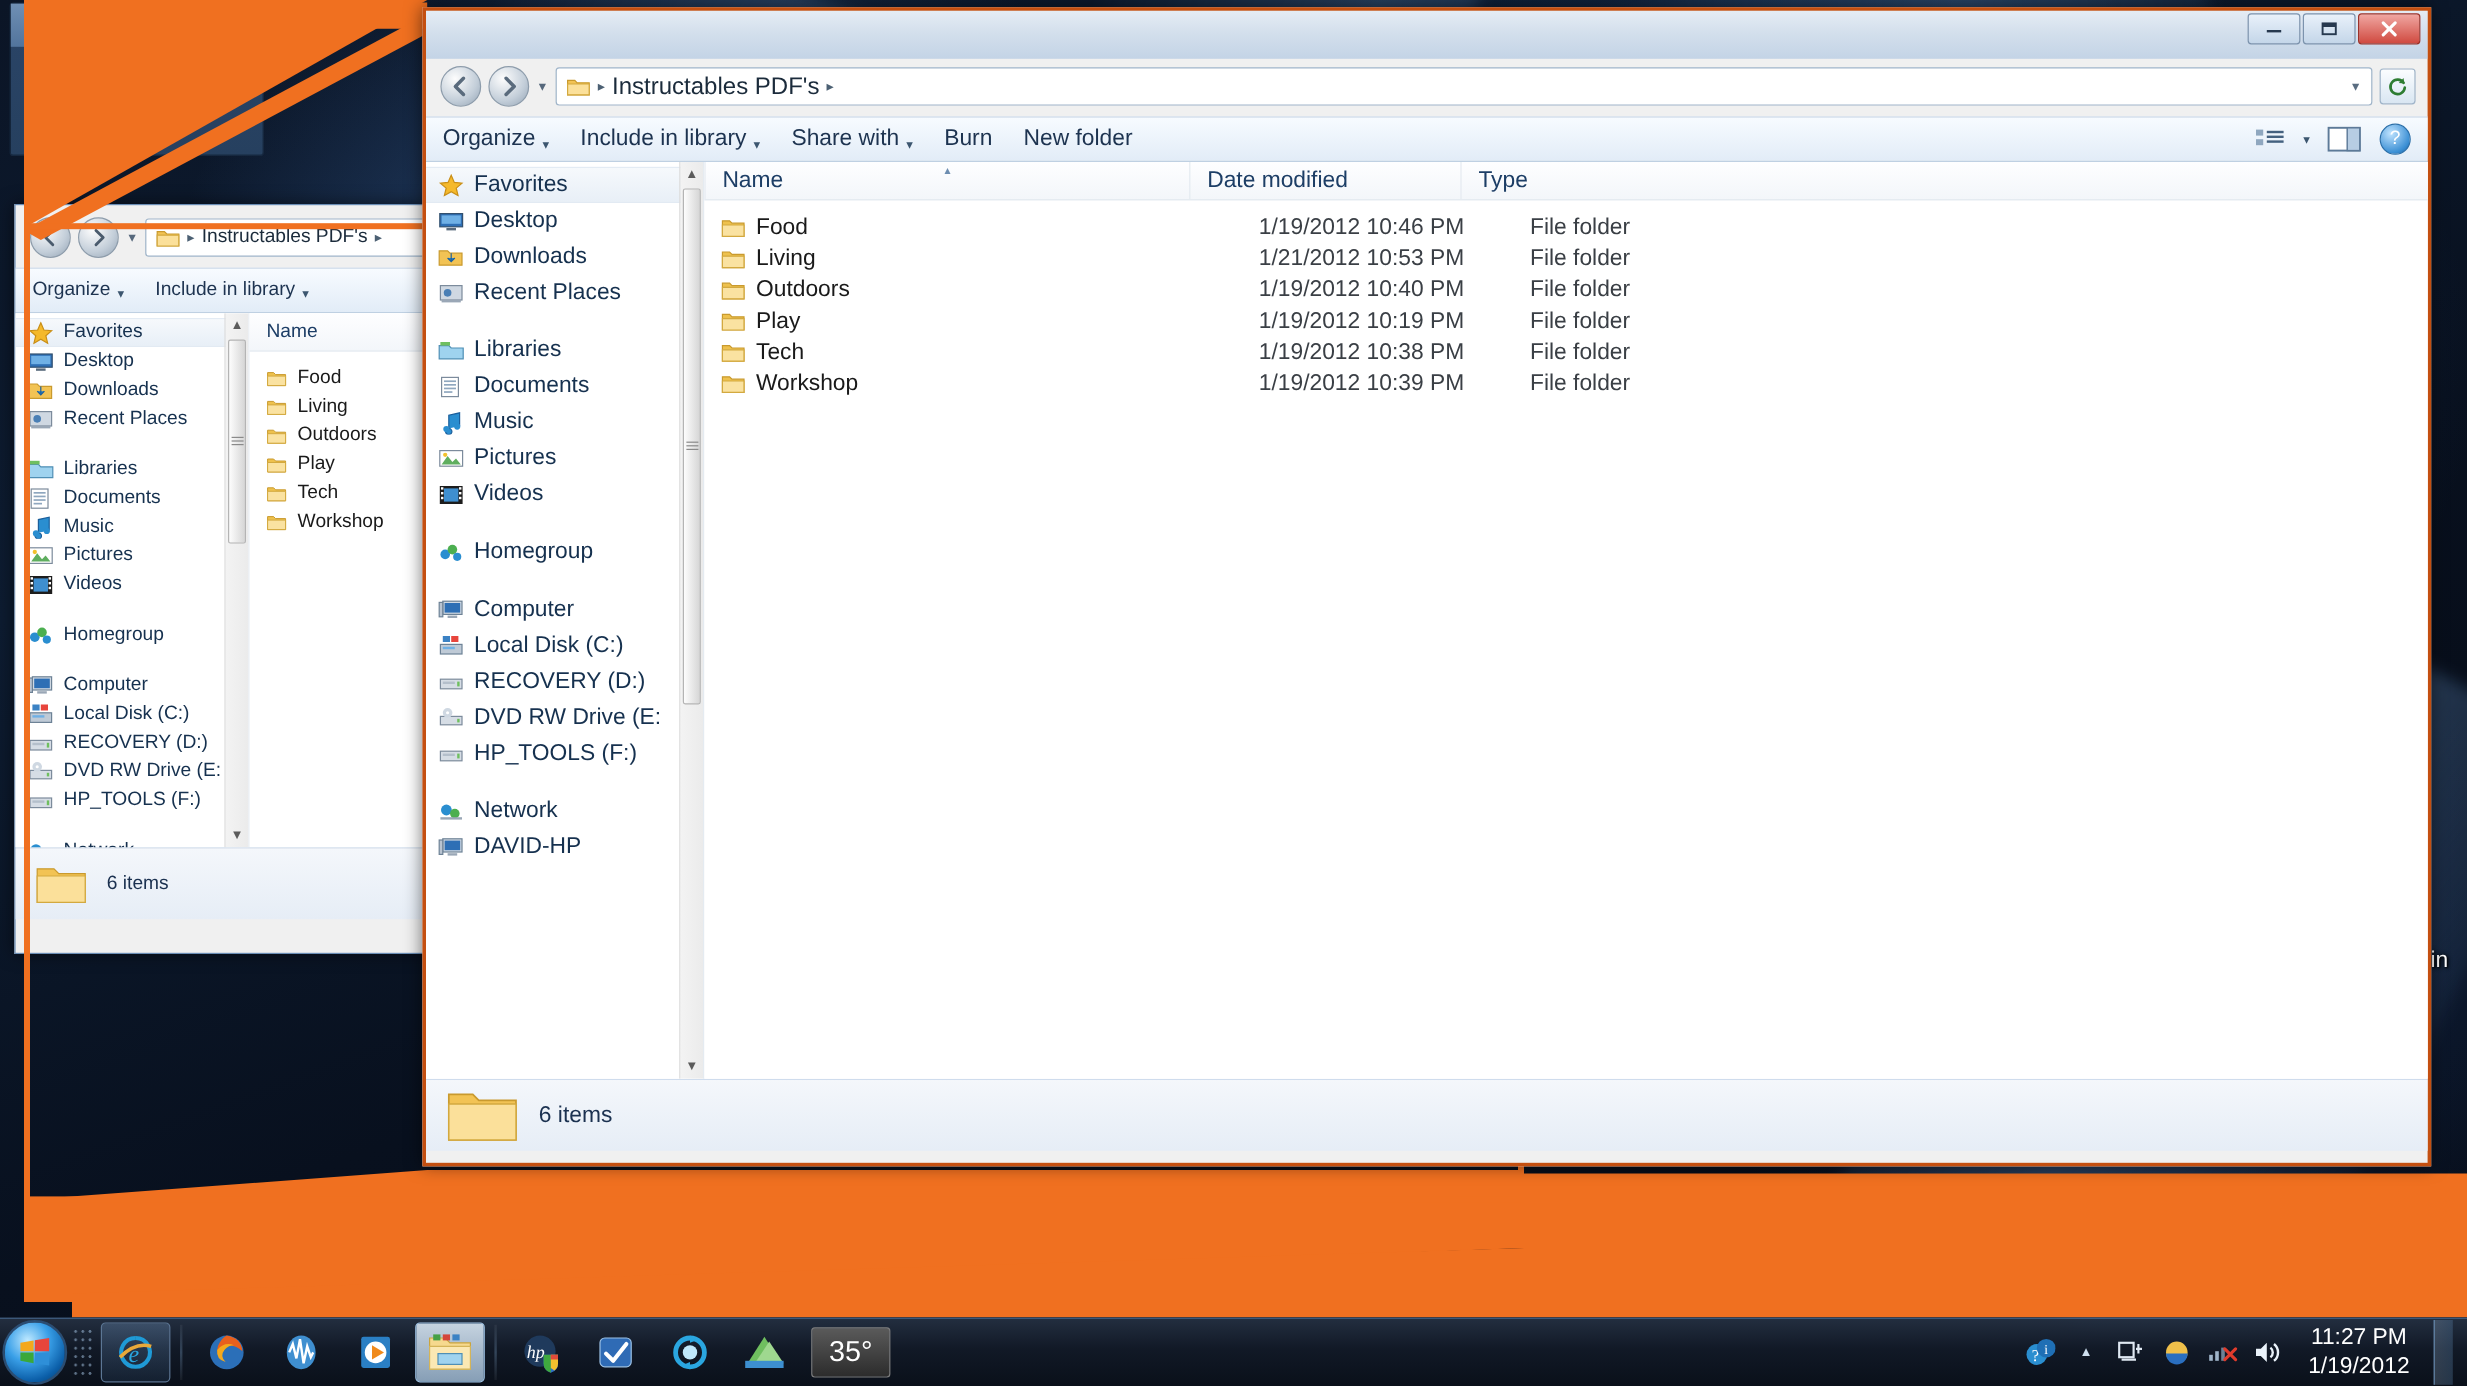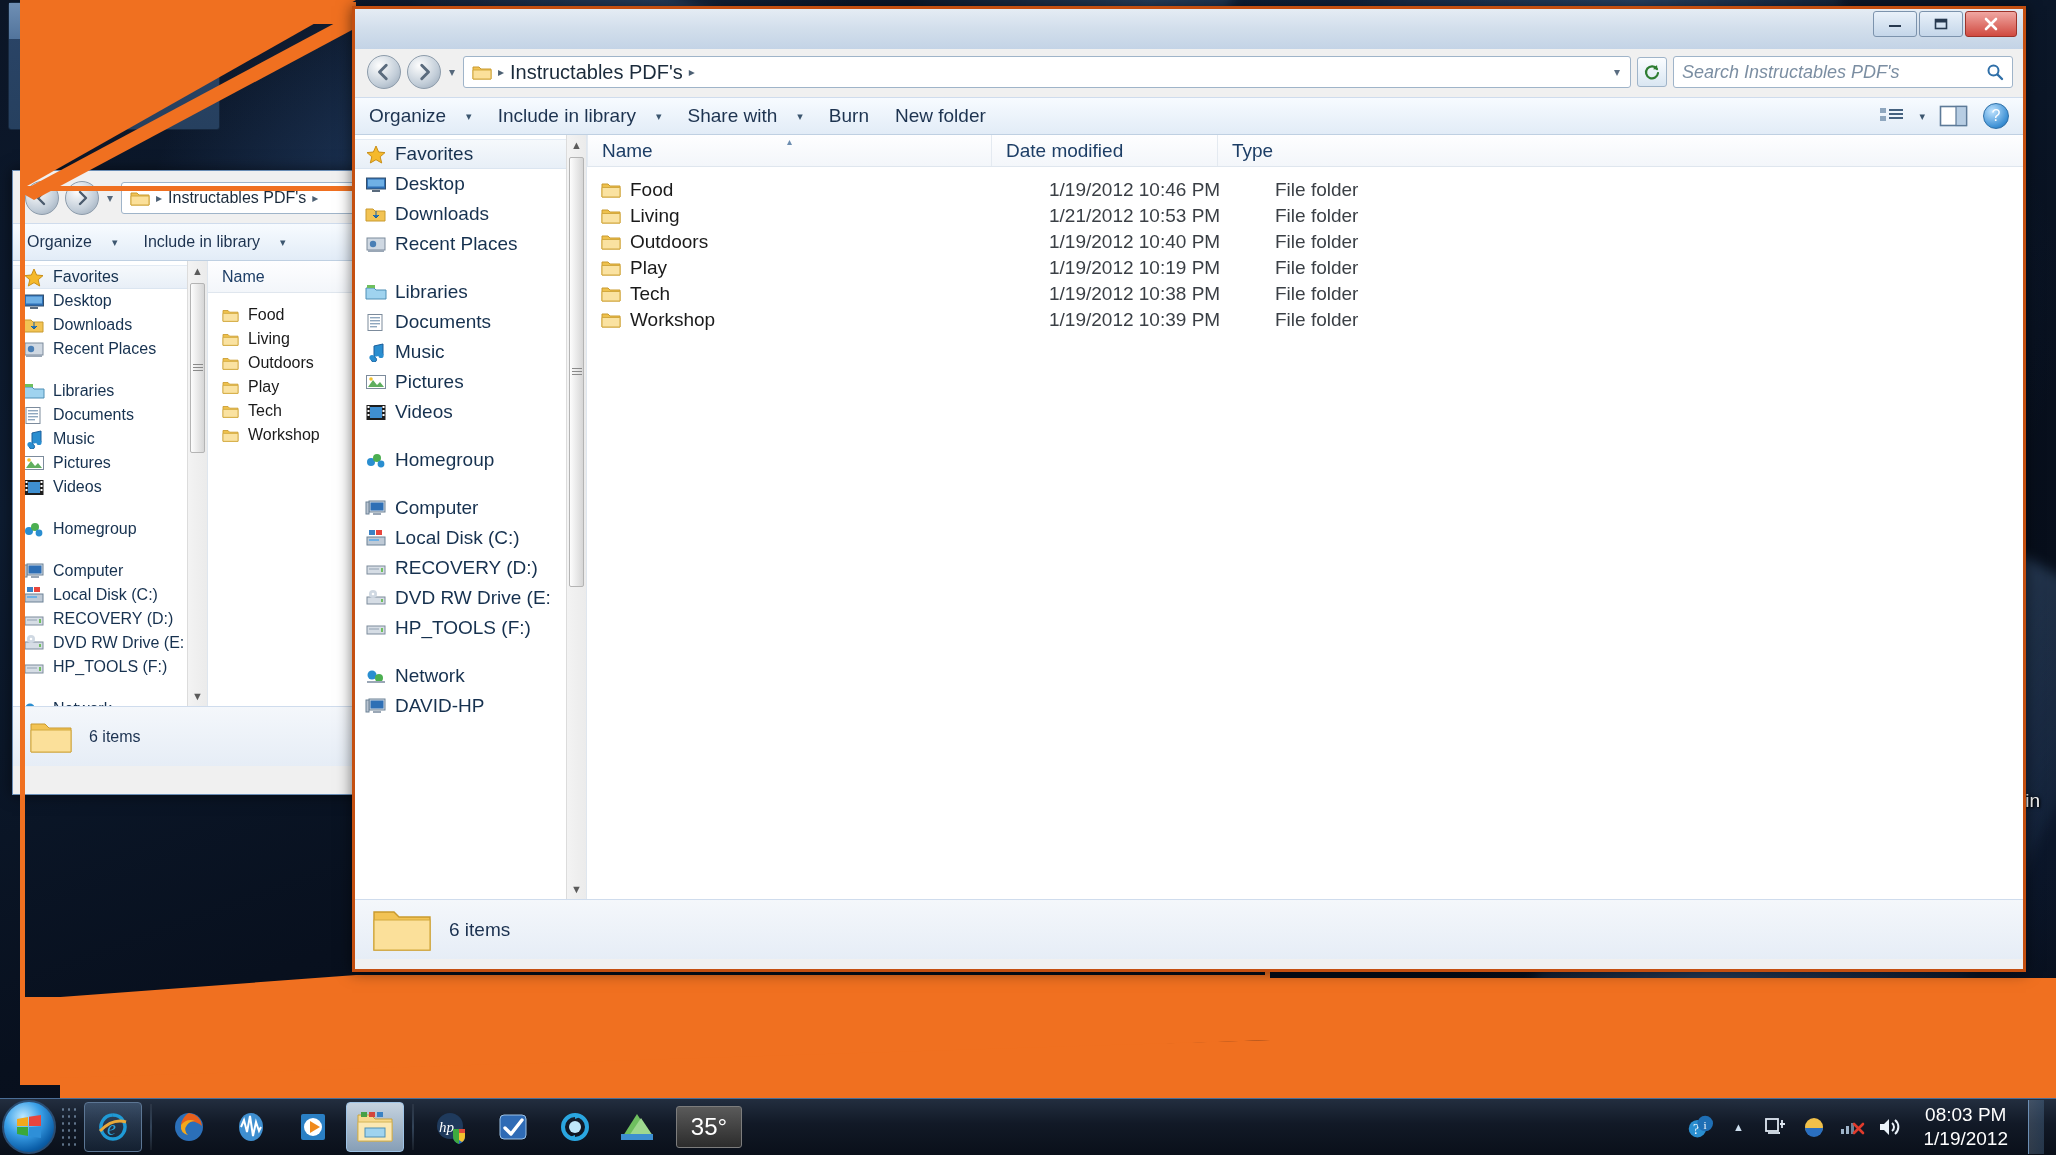--- a/index.html
+++ b/index.html
@@ -99,21 +99,21 @@
   .searchbox .ph { flex:1; font-size: 18px; color:#7b8ea2; font-style: italic; }
   .searchbox .mag { color:#3c6ea5; font-size: 17px; }
 
   
   .cmdbar {
     height: 38px; display: flex; align-items: center; gap: 26px; padding: 0 14px;
     background: linear-gradient(180deg,#f7fbff,#e2ecf7);
     border-top: 1px solid #cfdced; border-bottom: 1px solid #bfd0e2;
     position: relative;
   }
-  .cmd { font-size: 19px; color: #1d3350; white-space: nowrap; display:flex; align-items:center; gap:20px; }
+  .cmd { font-size: 19px; color: #1d3350; white-space: nowrap; display:flex; align-items:flex-end; gap:6px; }
   .cmd .car { font-size: 11px; color:#3c566f; }
   .cmd-right { margin-left: auto; display:flex; align-items:center; gap: 14px; }
   .viewicon { width: 26px; height: 20px; }
   .helpicon {
     width: 26px; height: 26px; border-radius: 50%;
     background: radial-gradient(circle at 35% 30%, #bfe3ff, #3b8fd4 70%, #1b5f9c);
     color:#fff; font-size: 16px; display:flex; align-items:center; justify-content:center;
     border: 1px solid #2c6fa8;
   }
 
@@ -596,27 +596,20 @@
         </svg>
         <span class="crumb-sep">▸</span>
         <span class="crumb-text">Instructables PDF's</span>
         <span class="crumb-sep">▸</span>
         <span class="addr-caret">▾</span>
       </div>
       <div class="refreshbtn">
         <svg width="18" height="18" viewBox="0 0 18 18">
           <path d="M14 6 A6 6 0 1 0 15 10" fill="none" stroke="#2e7d32" stroke-width="2.2" stroke-linecap="round"></path>
           <path d="M14 2 L14.5 6.5 L10 6.2 Z" fill="#2e7d32"></path>
-        </svg>
-      </div>
-      <div class="searchbox">
-        <span class="ph">Search Instructables PDF's</span>
-        <svg width="18" height="18" viewBox="0 0 18 18" class="mag">
-          <circle cx="7.5" cy="7.5" r="5" fill="none" stroke="#2f6fa8" stroke-width="2"></circle>
-          <path d="M11.5 11.5 L16 16" stroke="#2f6fa8" stroke-width="2.4" stroke-linecap="round"></path>
         </svg>
       </div>
     </div>
 
     <div class="cmdbar">
       <span class="cmd">
         <span>Organize</span>
         <span class="car">▾</span>
       </span>
       <span class="cmd">
@@ -1029,20 +1022,20 @@
         </svg>
       </span>
       <span class="tray-icon">
         <svg width="26" height="24" viewBox="0 0 26 24">
           <path d="M3 9 h4 l5 -5 v16 l-5 -5 H3z" fill="#eaf2fa"></path>
           <path d="M15 8 a5 5 0 0 1 0 8" fill="none" stroke="#eaf2fa" stroke-width="2"></path>
           <path d="M18 5 a9 9 0 0 1 0 14" fill="none" stroke="#eaf2fa" stroke-width="2"></path>
         </svg>
       </span>
       <div class="clock">
-        <div>08:03 PM</div>
+        <div>11:27 PM</div>
         <div>1/19/2012</div>
       </div>
       <div class="showdesk"></div>
     </div>
   </div>
 
 </div>
 
 </body></html>

